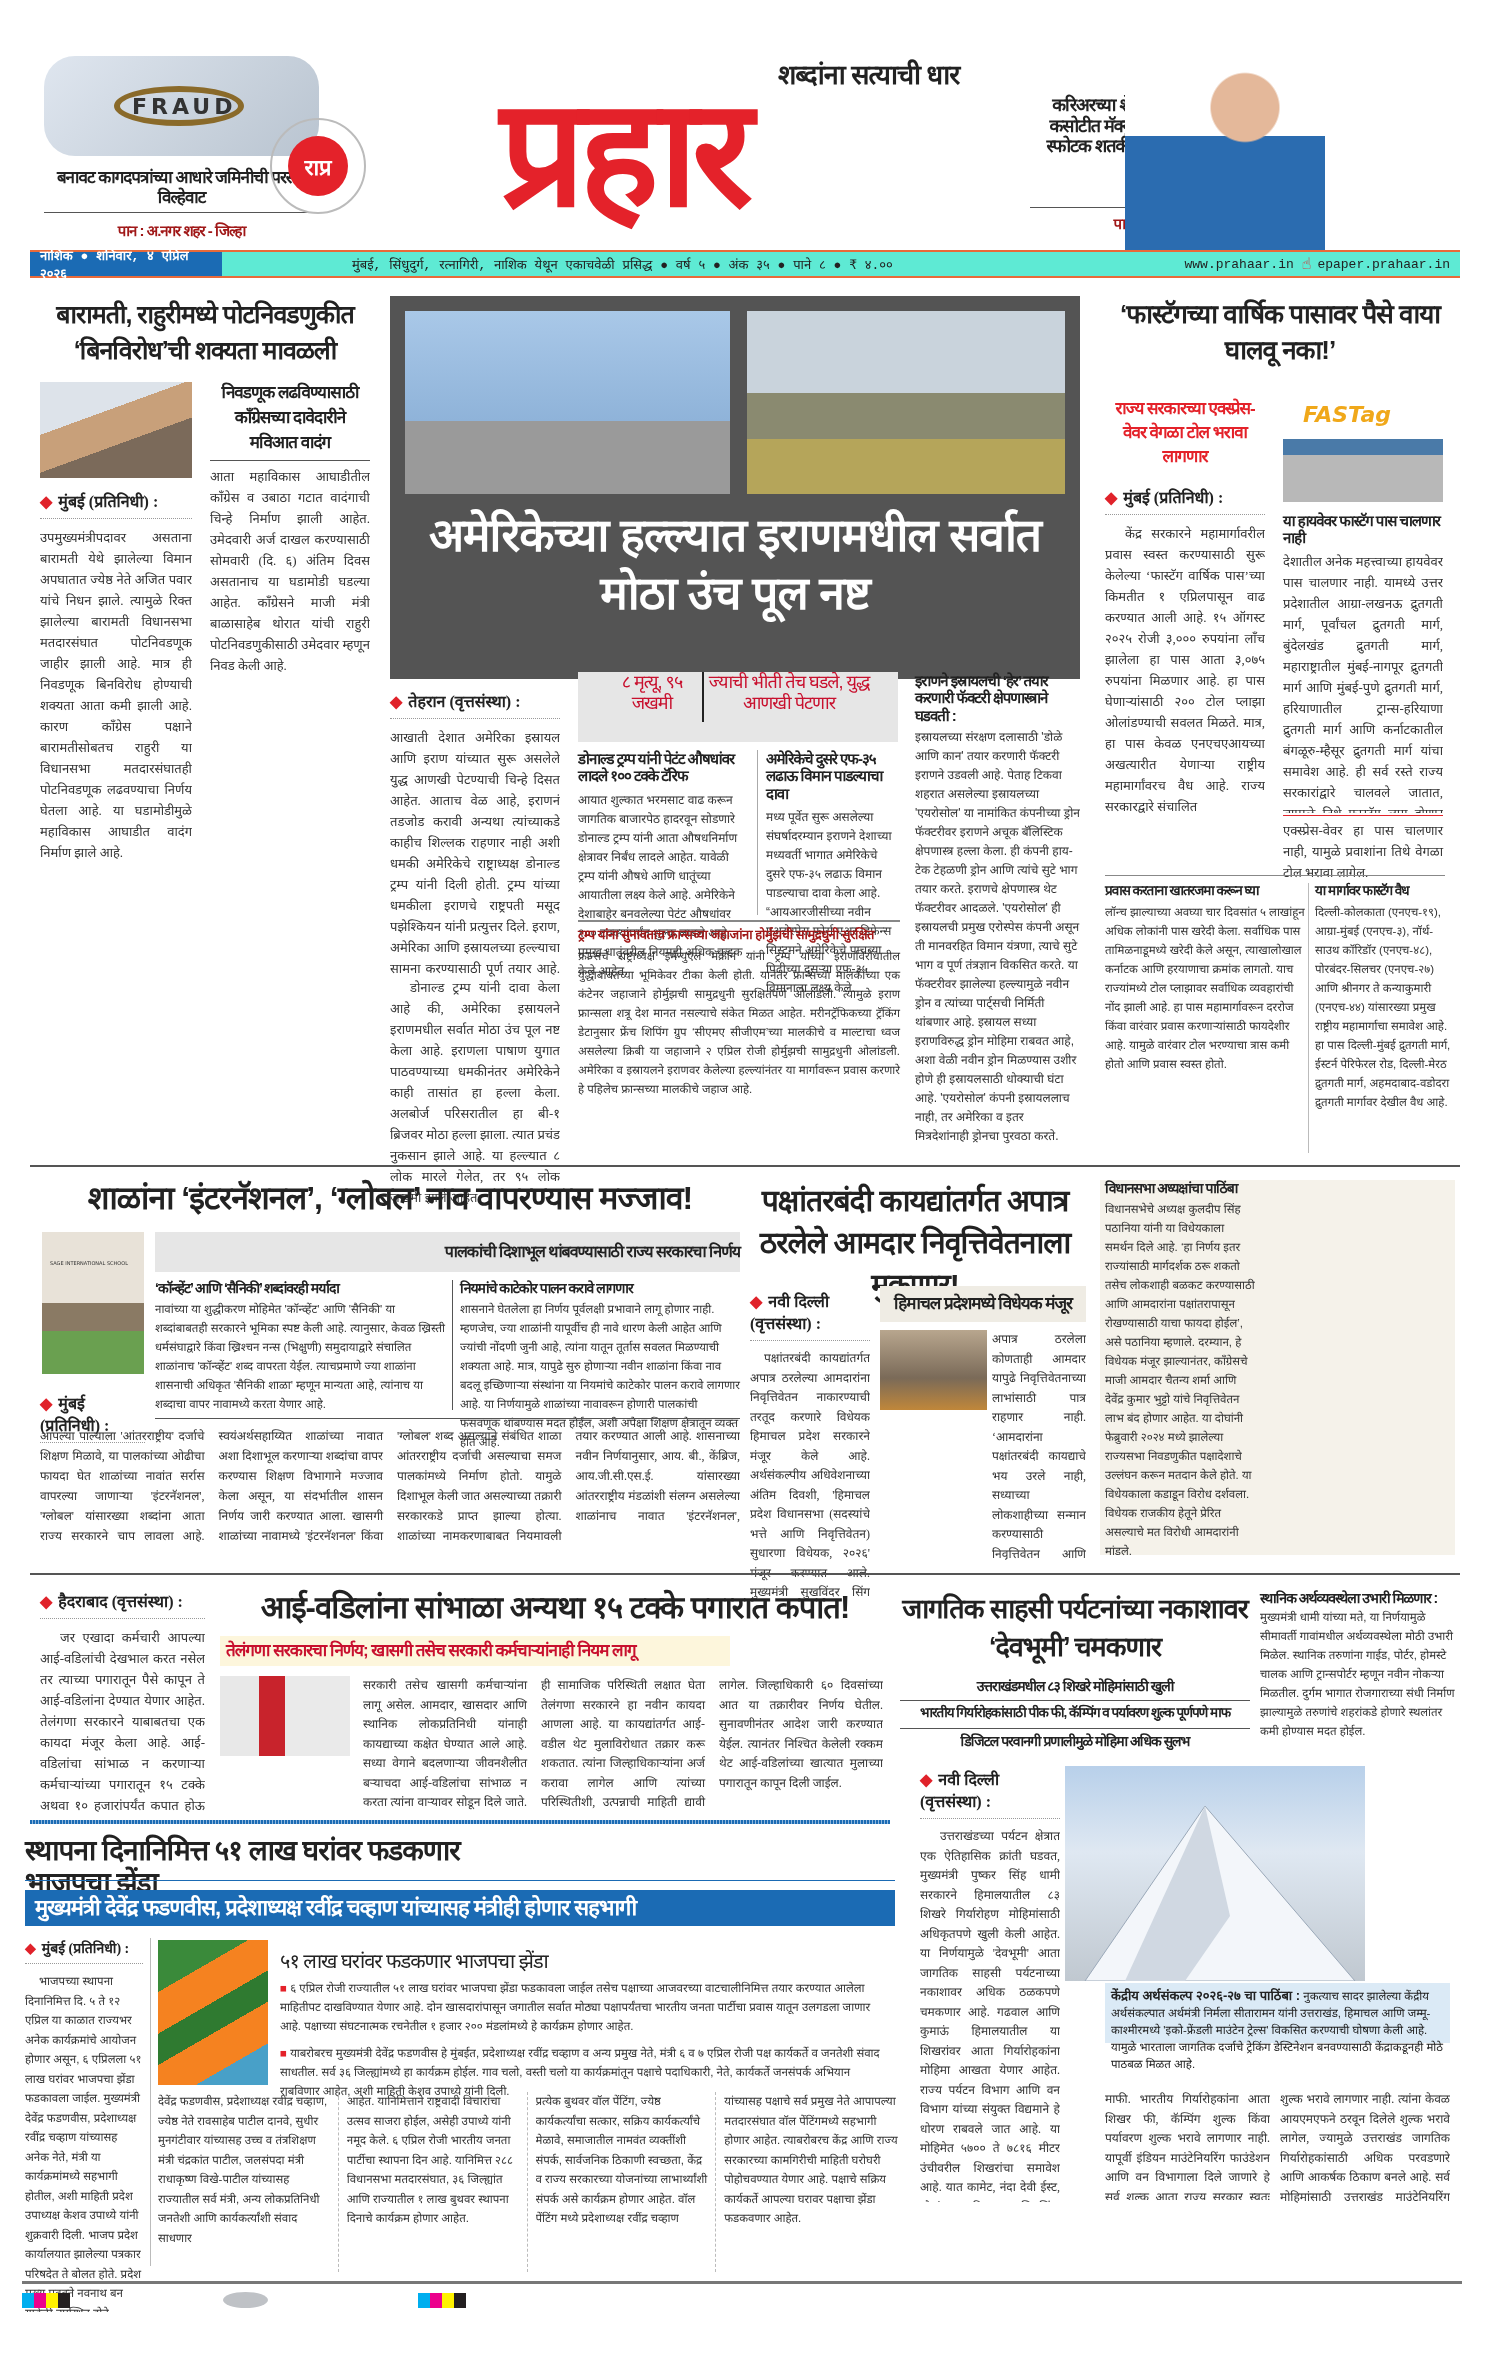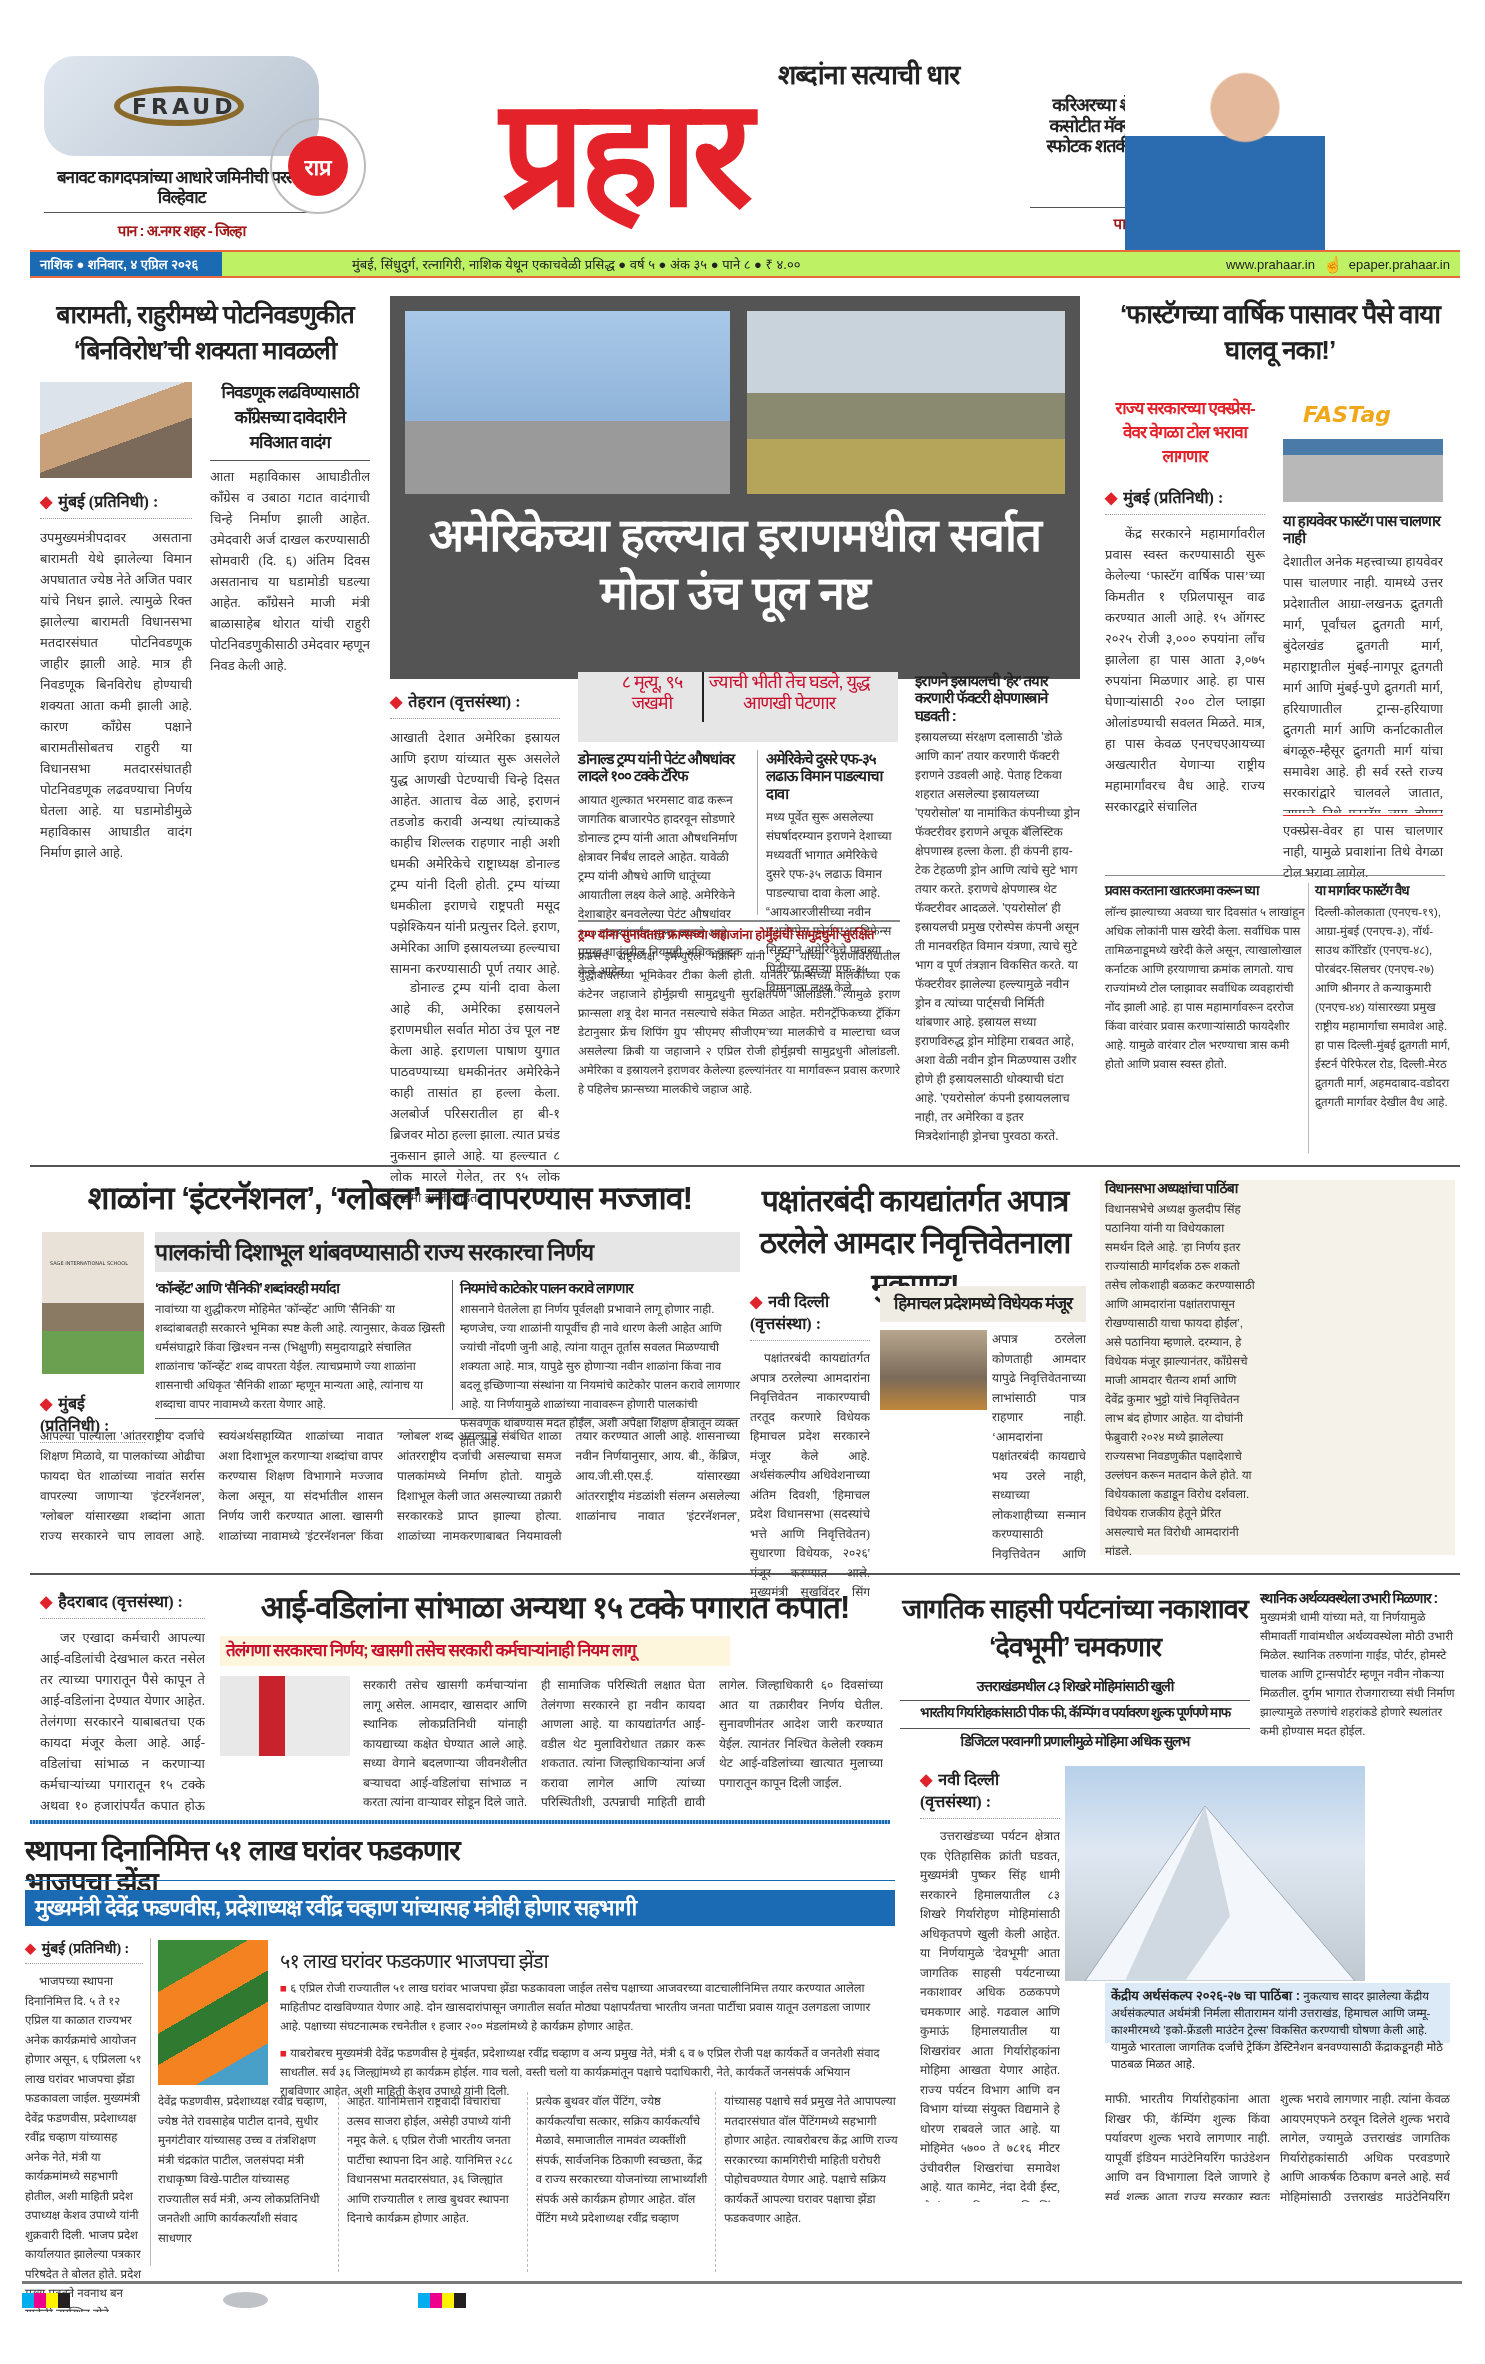--- a/index.html
+++ b/index.html
@@ -8,21 +8,21 @@
 .hd{font-family:"Liberation Sans",sans-serif;font-weight:700;color:#222;letter-spacing:-1px;line-height:1.15}
 .body{font-family:"Liberation Serif",serif;font-size:13px;line-height:21px;color:#333;text-align:justify}
 .dateline{font-family:"Liberation Serif",serif;font-size:16px;font-weight:700;color:#222;border-bottom:1px dotted #999;padding-bottom:6px;margin-bottom:8px}
 .dateline .dia{color:#e0222a;margin-right:6px}
 .img{background:#9aa;overflow:hidden}
 .rule{position:absolute;height:2px;background:#555}
 .vrule{position:absolute;width:1px;background:#aaa}
 #brand-text{position:absolute;left:500px;top:48px;font-family:"Liberation Sans",sans-serif;font-weight:700;font-size:150px;color:#e4222a;letter-spacing:-6px;line-height:1}
 #logo{position:absolute;left:270px;top:118px;width:96px;height:96px;border-radius:50%;border:2px solid #bbb;display:flex;align-items:center;justify-content:center}
 #logo .inner{width:60px;height:60px;border-radius:50%;background:#e4222a;color:#fff;font-weight:700;font-size:22px;display:flex;align-items:center;justify-content:center}
-#infobar{position:absolute;left:30px;top:250px;width:1430px;height:28px;border-top:2px solid #e86a3a;border-bottom:2px solid #e86a3a;background:#bef264;display:flex;align-items:center;font-family:Liberation Sans, sans-serif;font-size:13px}
+#infobar{position:absolute;left:30px;top:250px;width:1430px;height:28px;border-top:2px solid #e86a3a;border-bottom:2px solid #e86a3a;background:#5eead4;display:flex;align-items:center;font-family:Liberation Mono, monospace;font-size:13px}
 #infobar .city{background:#1b6bb4;color:#fff;height:100%;width:192px;display:flex;align-items:center;padding-left:10px;font-weight:700}
 .gray-box{background:#545454;color:#fff}
 .subhead-box{background:#e6e6e6}
 .bluebar{background:#1b6bb4;color:#fff}
 .cmyk{display:flex;gap:0}
 .cmyk span{width:12px;height:15px;display:inline-block}
 </style>
 </head>
 <body>
 
@@ -132,21 +132,21 @@
   </div>
 </section>
 
 <div class="rule" style="left:30px;top:1165px;width:1430px"></div>
 
 <section>
   <div class="abs hd" style="left:40px;top:1180px;width:700px;font-size:32px;text-align:center">शाळांना ‘इंटरनॅशनल’, ‘ग्लोबल’ नाव वापरण्यास मज्जाव!</div>
   <div class="abs img" style="left:42px;top:1232px;width:102px;height:142px;background:linear-gradient(180deg,#e8e2d8 0 50%,#8a7a64 50% 70%,#6aa050 70%);">
     <div style="position:absolute;left:8px;top:28px;font-size:5px;color:#333">SAGE INTERNATIONAL SCHOOL</div>
   </div>
-  <div class="abs subhead-box hd" style="left:155px;top:1232px;width:585px;height:40px;font-size:23px;text-align:left;line-height:40px">पालकांची दिशाभूल थांबवण्यासाठी राज्य सरकारचा निर्णय</div>
+  <div class="abs subhead-box hd" style="left:155px;top:1232px;width:585px;height:40px;font-size:16px;text-align:right;line-height:40px">पालकांची दिशाभूल थांबवण्यासाठी राज्य सरकारचा निर्णय</div>
   <div class="abs" style="left:155px;top:1280px;width:290px">
     <div class="hd" style="font-size:14px;margin-bottom:4px">‘कॉन्व्हेंट’ आणि ‘सैनिकी’ शब्दांवरही मर्यादा</div>
     <div class="body" style="font-family:'Liberation Sans',sans-serif;font-size:11.5px;line-height:19px;text-align:left">नावांच्या या शुद्धीकरण मोहिमेत 'कॉन्व्हेंट' आणि 'सैनिकी' या शब्दांबाबतही सरकारने भूमिका स्पष्ट केली आहे. त्यानुसार, केवळ ख्रिस्ती धर्मसंघाद्वारे किंवा ख्रिश्चन नन्स (भिक्षुणी) समुदायाद्वारे संचालित शाळांनाच 'कॉन्व्हेंट' शब्द वापरता येईल. त्याचप्रमाणे ज्या शाळांना शासनाची अधिकृत 'सैनिकी शाळा' म्हणून मान्यता आहे, त्यांनाच या शब्दाचा वापर नावामध्ये करता येणार आहे.</div>
   </div>
   <div class="vrule" style="left:452px;top:1280px;height:130px;background:#555"></div>
   <div class="abs" style="left:460px;top:1280px;width:280px">
     <div class="hd" style="font-size:14px;margin-bottom:4px">नियमांचे काटेकोर पालन करावे लागणार</div>
     <div class="body" style="font-family:'Liberation Sans',sans-serif;font-size:11.5px;line-height:19px;text-align:left">शासनाने घेतलेला हा निर्णय पूर्वलक्षी प्रभावाने लागू होणार नाही. म्हणजेच, ज्या शाळांनी यापूर्वीच ही नावे धारण केली आहेत आणि ज्यांची नोंदणी जुनी आहे, त्यांना यातून तूर्तास सवलत मिळण्याची शक्यता आहे. मात्र, यापुढे सुरु होणाऱ्या नवीन शाळांना किंवा नाव बदलू इच्छिणाऱ्या संस्थांना या नियमांचे काटेकोर पालन करावे लागणार आहे. या निर्णयामुळे शाळांच्या नावावरून होणारी पालकांची फसवणूक थांबण्यास मदत होईल, अशी अपेक्षा शिक्षण क्षेत्रातून व्यक्त होत आहे.</div>
   </div>
   <div class="abs" style="left:155px;top:1418px;width:585px;height:1px;background:#555"></div>

